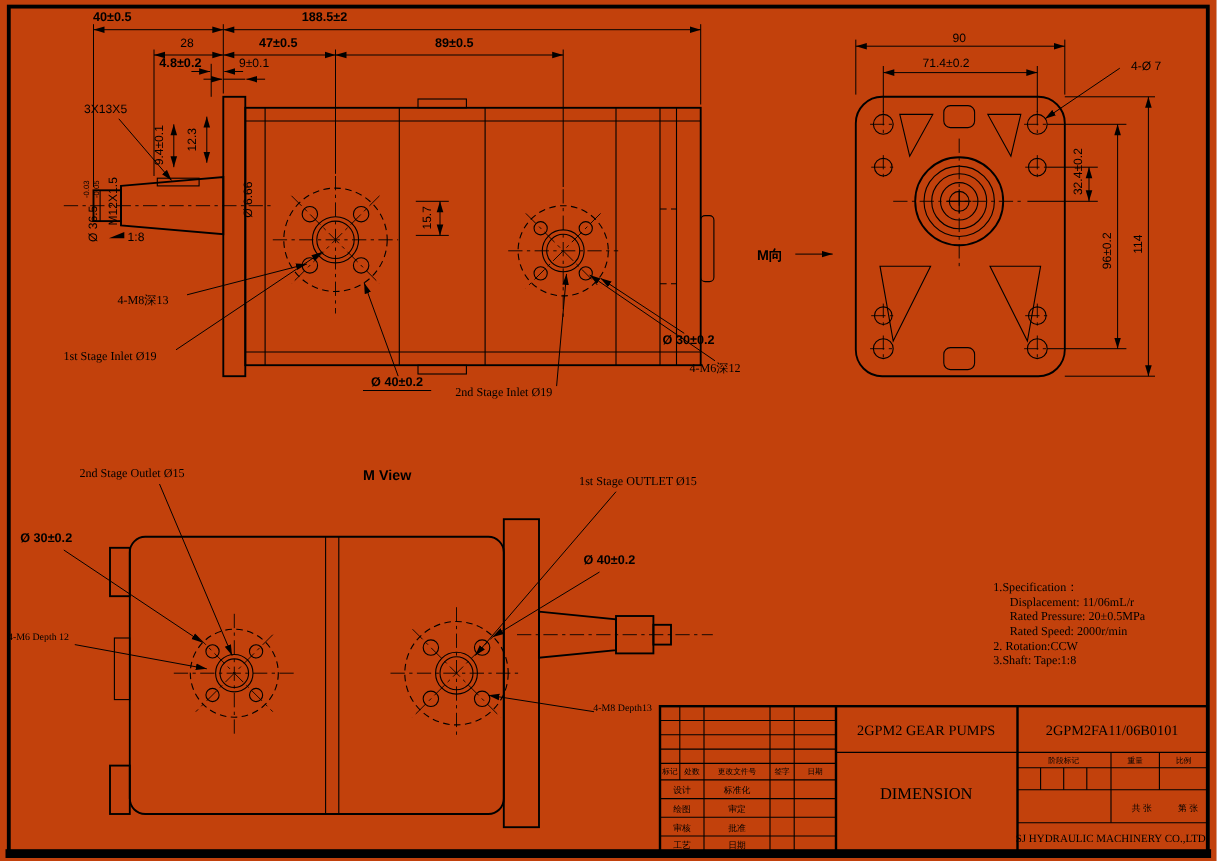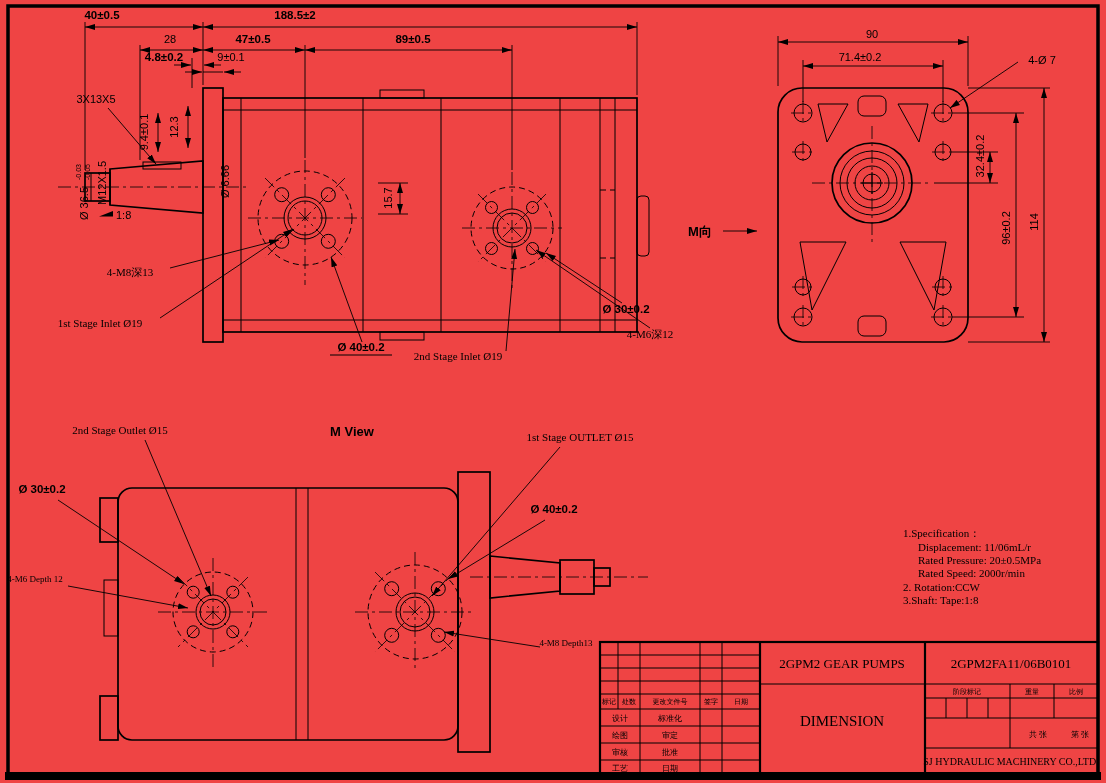--- a/index.html
+++ b/index.html
@@ -1,16 +1,16 @@
 <!DOCTYPE html>
 <html><head>
 <meta charset="utf-8">
 <style>
   html,body{margin:0;padding:0;background:#e8e8e8;}
-  .page{position:relative;width:1106px;height:783px;background:#ef4444;overflow:hidden;
+  .page{position:relative;width:1106px;height:783px;background:#c2410c;overflow:hidden;
         font-family:"Liberation Sans",sans-serif;}
   svg{position:absolute;top:0;left:0;display:block;}
   svg text{fill:#000;}
   .ol  {stroke:#000;stroke-width:1.7;fill:none;}
   .thin{stroke:#000;stroke-width:1;fill:none;}
   .dash{stroke:#000;stroke-width:1;fill:none;stroke-dasharray:6 4;}
   .cl  {stroke:#000;stroke-width:0.8;fill:none;stroke-dasharray:13 4 3 4;}
   .dim {stroke:#000;stroke-width:0.9;fill:none;}
   .tb1 {stroke:#000;stroke-width:1;fill:none;}
   .tb2 {stroke:#000;stroke-width:2.2;fill:none;}

